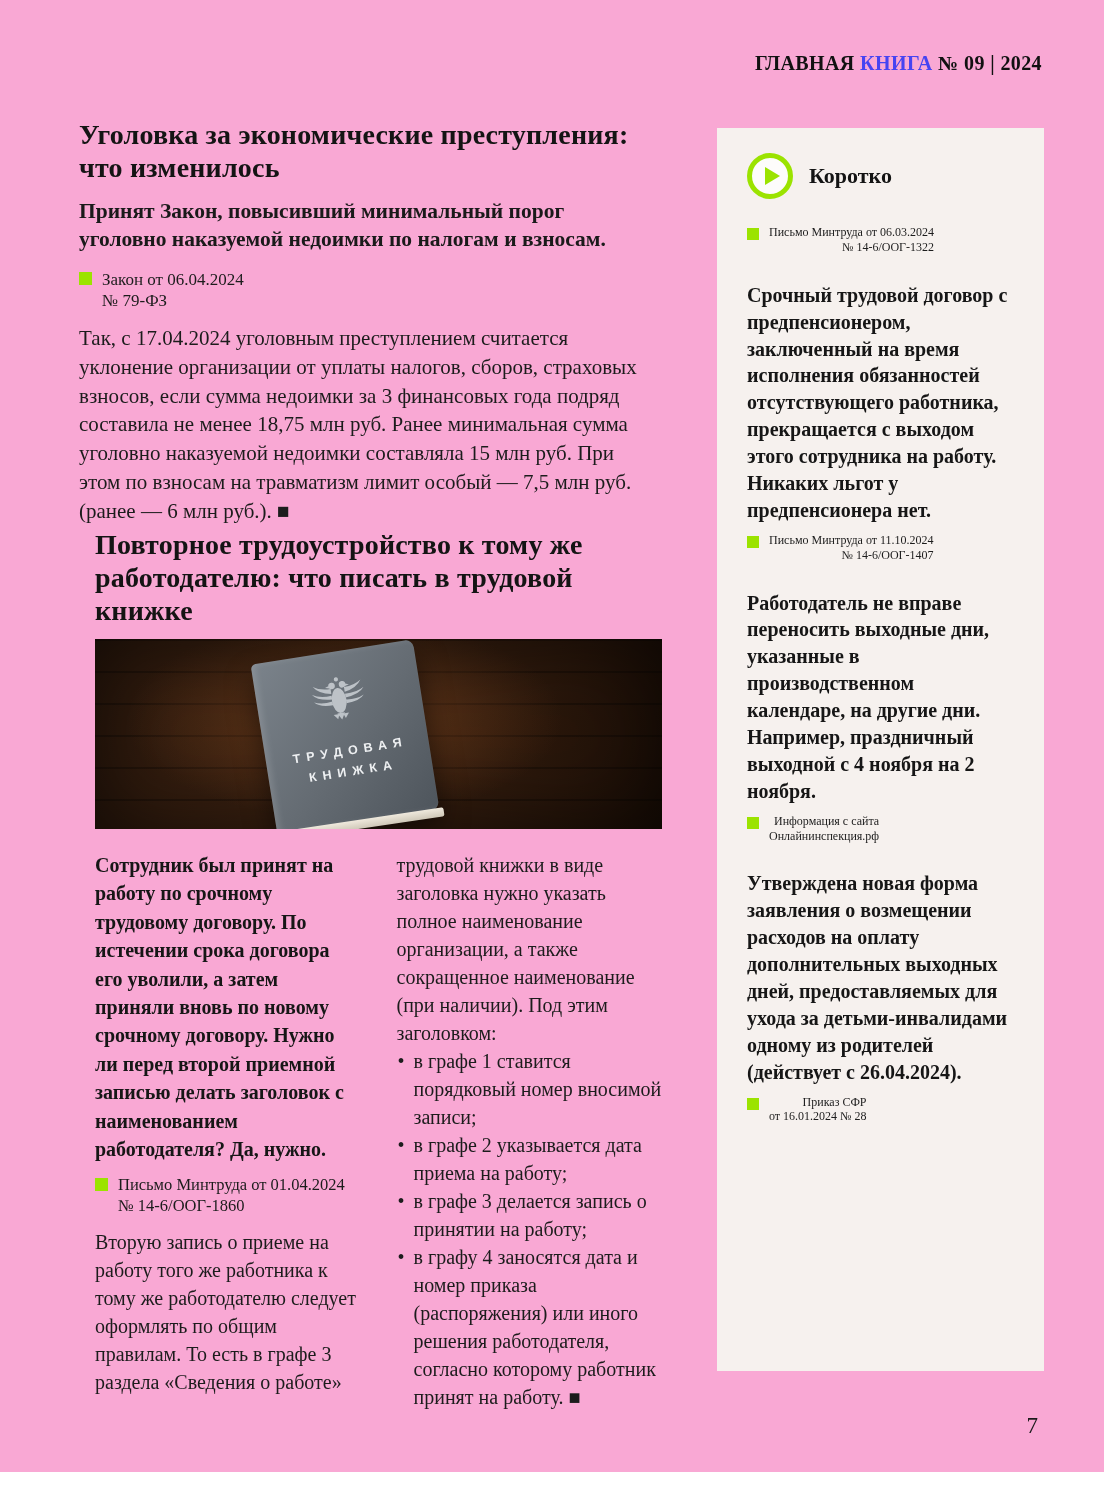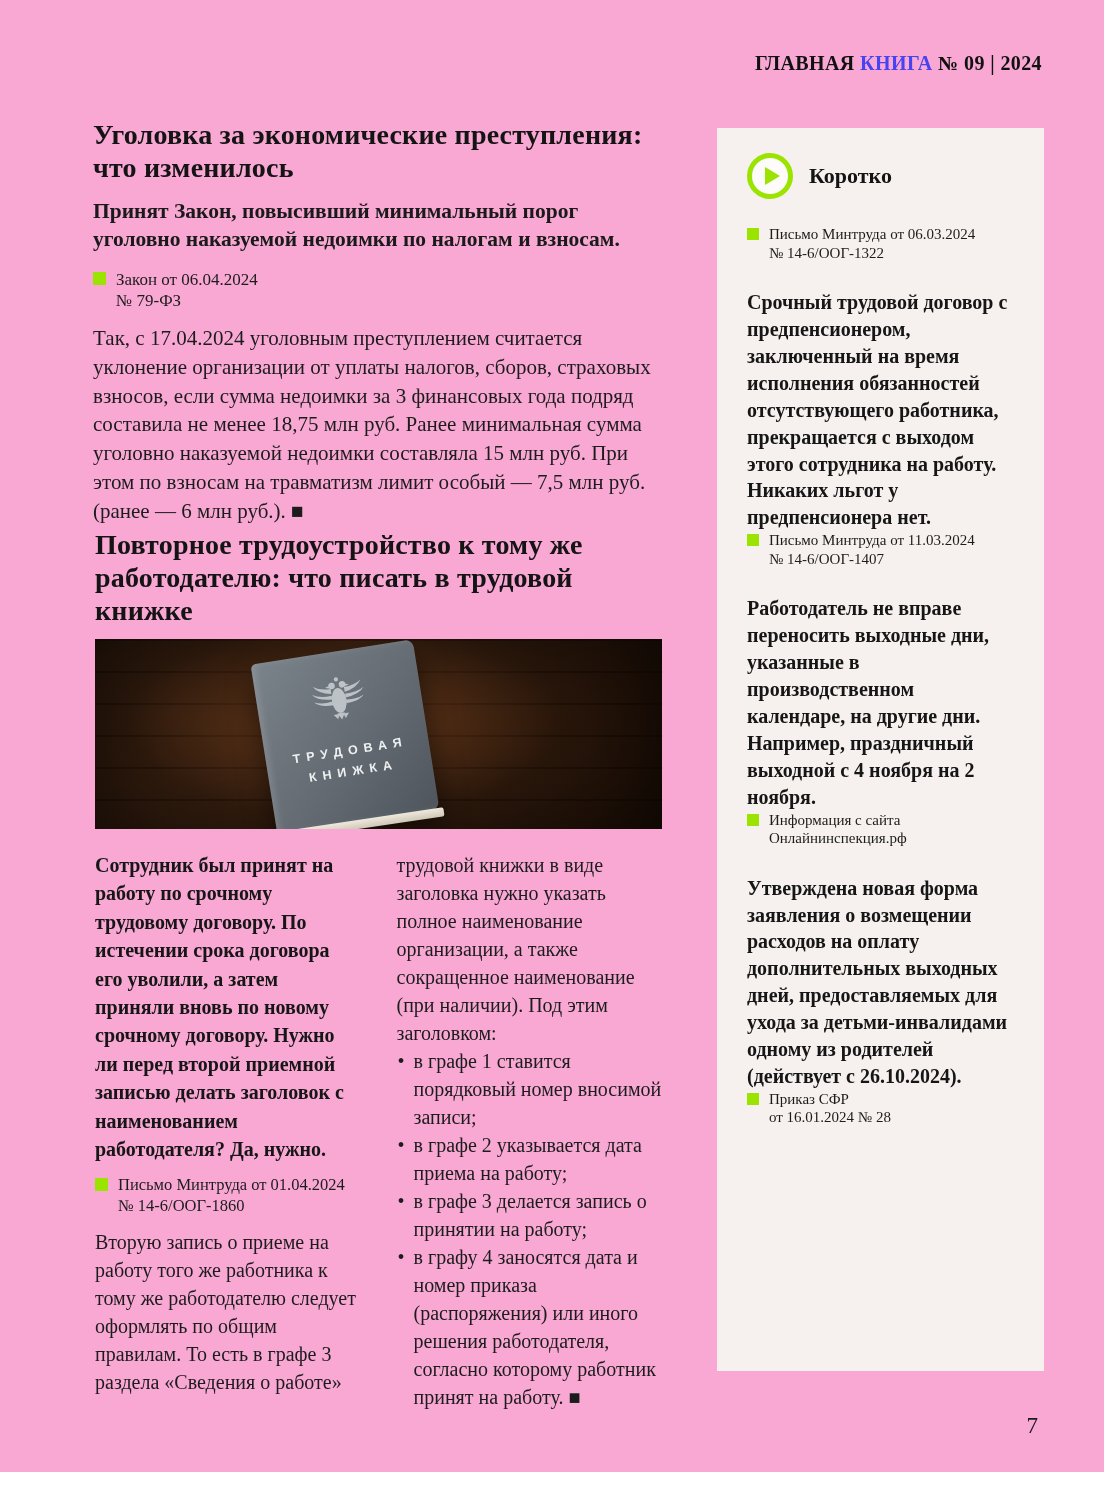--- a/index.html
+++ b/index.html
@@ -23,21 +23,21 @@
 
   
   .masthead{
     position:absolute;top:52px;right:62px;
     font-size:20px;font-weight:bold;letter-spacing:.4px;
     color:#111;
   }
   .masthead .accent{color:var(--brand-blue);}
 
   
-  .article1{position:absolute;left:93px;top:118px;width:567px;}
+  .article1{position:absolute;left:79px;top:118px;width:567px;}
   .article2{position:absolute;left:95px;top:528px;width:567px;}
 
   h1.title{
     font-size:28px;line-height:1.18;font-weight:bold;color:#141414;
     letter-spacing:.2px;
   }
   .lead{
     margin-top:13px;
     font-size:21.5px;line-height:1.32;font-weight:bold;color:#1a1a1a;
   }
@@ -133,21 +133,21 @@
     border-left:15px solid var(--accent-green);
   }
   .sidebar-title{
     margin-left:16px;
     font-size:22px;font-weight:bold;color:#141414;
   }
   .news-item{margin-bottom:27px;}
   .news-item .text{
     font-size:20px;line-height:1.345;font-weight:bold;color:#161616;
   }
-  .news-item .ref{font-size:15px;margin-top:0;}
+  .news-item .ref{font-size:12px;margin-top:9px;text-align:right;}
   .news-item .ref .sq{width:12px;height:12px;margin-top:3px;}
 
   .pagenum{
     position:absolute;right:66px;bottom:33px;
     font-size:23px;color:#1a1a1a;
   }
 </style>
 </head>
 <body>
 
@@ -242,39 +242,39 @@
           <div>№ 14-6/ООГ-1322</div>
         </div>
       </div>
     </div>
 
     <div class="news-item">
       <p class="text">Срочный трудовой договор с предпенсионером, заключенный на время исполнения обязанностей отсутствующего работника, прекращается с выходом этого сотрудника на работу. Никаких льгот у предпенсионера нет.</p>
       <div class="ref">
         <span class="sq"></span>
         <div>
-          <div>Письмо Минтруда от 11.03.2024</div>
+          <div>Письмо Минтруда от 11.10.2024</div>
           <div>№ 14-6/ООГ-1407</div>
         </div>
       </div>
     </div>
 
     <div class="news-item">
       <p class="text">Работодатель не вправе переносить выходные дни, указанные в производственном календаре, на другие дни. Например, праздничный выходной с 4 ноября на 2 ноября.</p>
       <div class="ref">
         <span class="sq"></span>
         <div>
           <div>Информация с сайта</div>
           <div>Онлайнинспекция.рф</div>
         </div>
       </div>
     </div>
 
     <div class="news-item">
-      <p class="text">Утверждена новая форма заявления о возмещении расходов на оплату дополнительных выходных дней, предоставляемых для ухода за детьми-инвалидами одному из родителей (действует с 26.10.2024).</p>
+      <p class="text">Утверждена новая форма заявления о возмещении расходов на оплату дополнительных выходных дней, предоставляемых для ухода за детьми-инвалидами одному из родителей (действует с 26.04.2024).</p>
       <div class="ref">
         <span class="sq"></span>
         <div>
           <div>Приказ СФР</div>
           <div>от 16.01.2024 № 28</div>
         </div>
       </div>
     </div>
   </aside>
 

